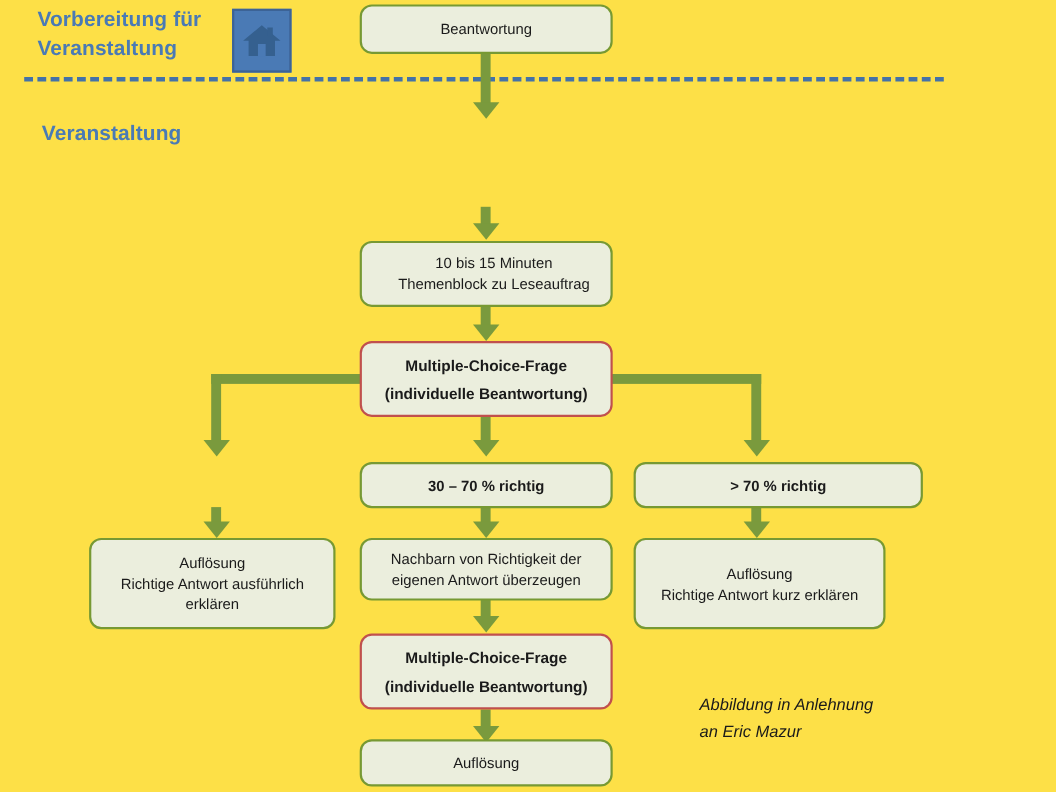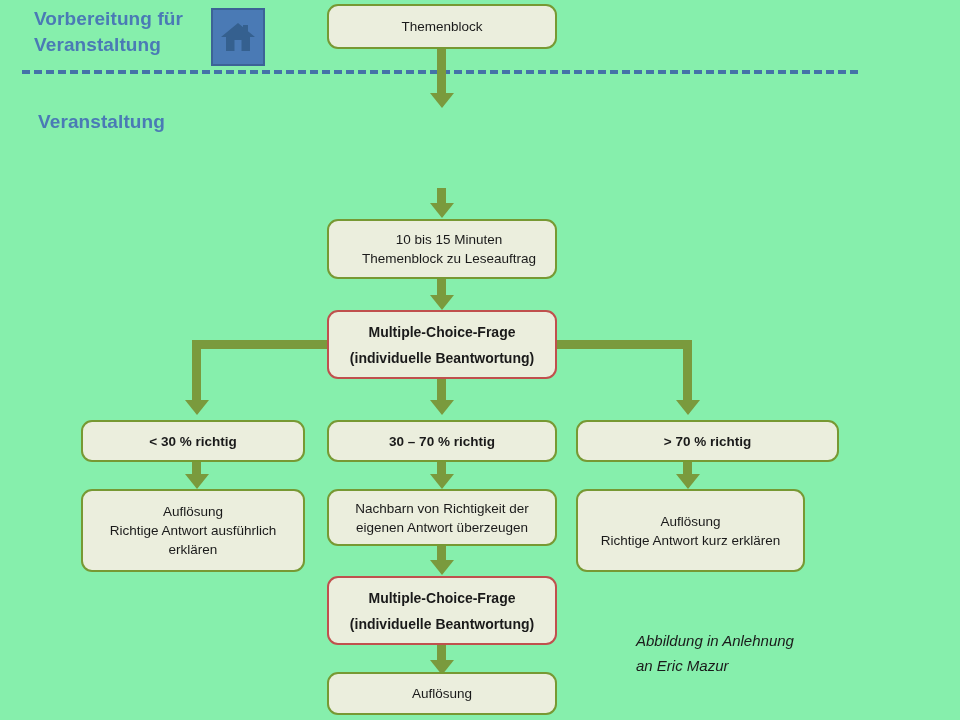--- a/index.html
+++ b/index.html
@@ -10,21 +10,21 @@
   }
   body {
     font-family: "Liberation Sans", sans-serif;
     -webkit-font-smoothing: antialiased;
   }
   #canvas {
     position: relative;
     width: 960px;
     height: 720px;
     overflow: hidden;
-    background: #86efac;
+    background: #fde047;
   }
 
   
   .section-label {
     position: absolute;
     color: #4a7ab5;
     font-weight: bold;
     font-size: 19px;
     line-height: 26px;
     letter-spacing: 0.1px;
@@ -161,30 +161,29 @@
 
   <div class="conn-line conn-v" style="left:683px; top:461px; height:17px;"></div>
   <div class="arrow-head" style="left:675.5px; top:474px;"></div>
 
   <div class="conn-line conn-v" style="left:437px; top:545px; height:22px;"></div>
   <div class="arrow-head" style="left:429.5px; top:560px;"></div>
 
   <div class="conn-line conn-v" style="left:437px; top:645px; height:20px;"></div>
   <div class="arrow-head" style="left:429.5px; top:660px;"></div>
 
-  <div class="node" style="left:327px; top:4px; width:230px; height:45px;">Themenblock</div>
+  <div class="node" style="left:327px; top:4px; width:230px; height:45px;">Beantwortung</div>
 
 
   <div class="node" style="left:327px; top:219px; width:230px; height:60px;padding-left:23px;">10 bis 15 Minuten
 Themenblock zu Leseauftrag</div>
 
   <div class="node accent" style="left:327px; top:310px; width:230px; height:69px;">Multiple-Choice-Frage
 (individuelle Beantwortung)</div>
 
-  <div class="node strong" style="left:81px; top:420px; width:224px; height:42px;">&lt; 30 % richtig</div>
 
   <div class="node strong" style="left:327px; top:420px; width:230px; height:42px;">30 – 70 % richtig</div>
 
   <div class="node strong" style="left:576px; top:420px; width:263px; height:42px;">&gt; 70 % richtig</div>
 
   <div class="node" style="left:81px; top:489px; width:224px; height:83px;">Auflösung
 Richtige Antwort ausführlich
 erklären</div>
 
   <div class="node" style="left:327px; top:489px; width:230px; height:57px;">Nachbarn von Richtigkeit der

